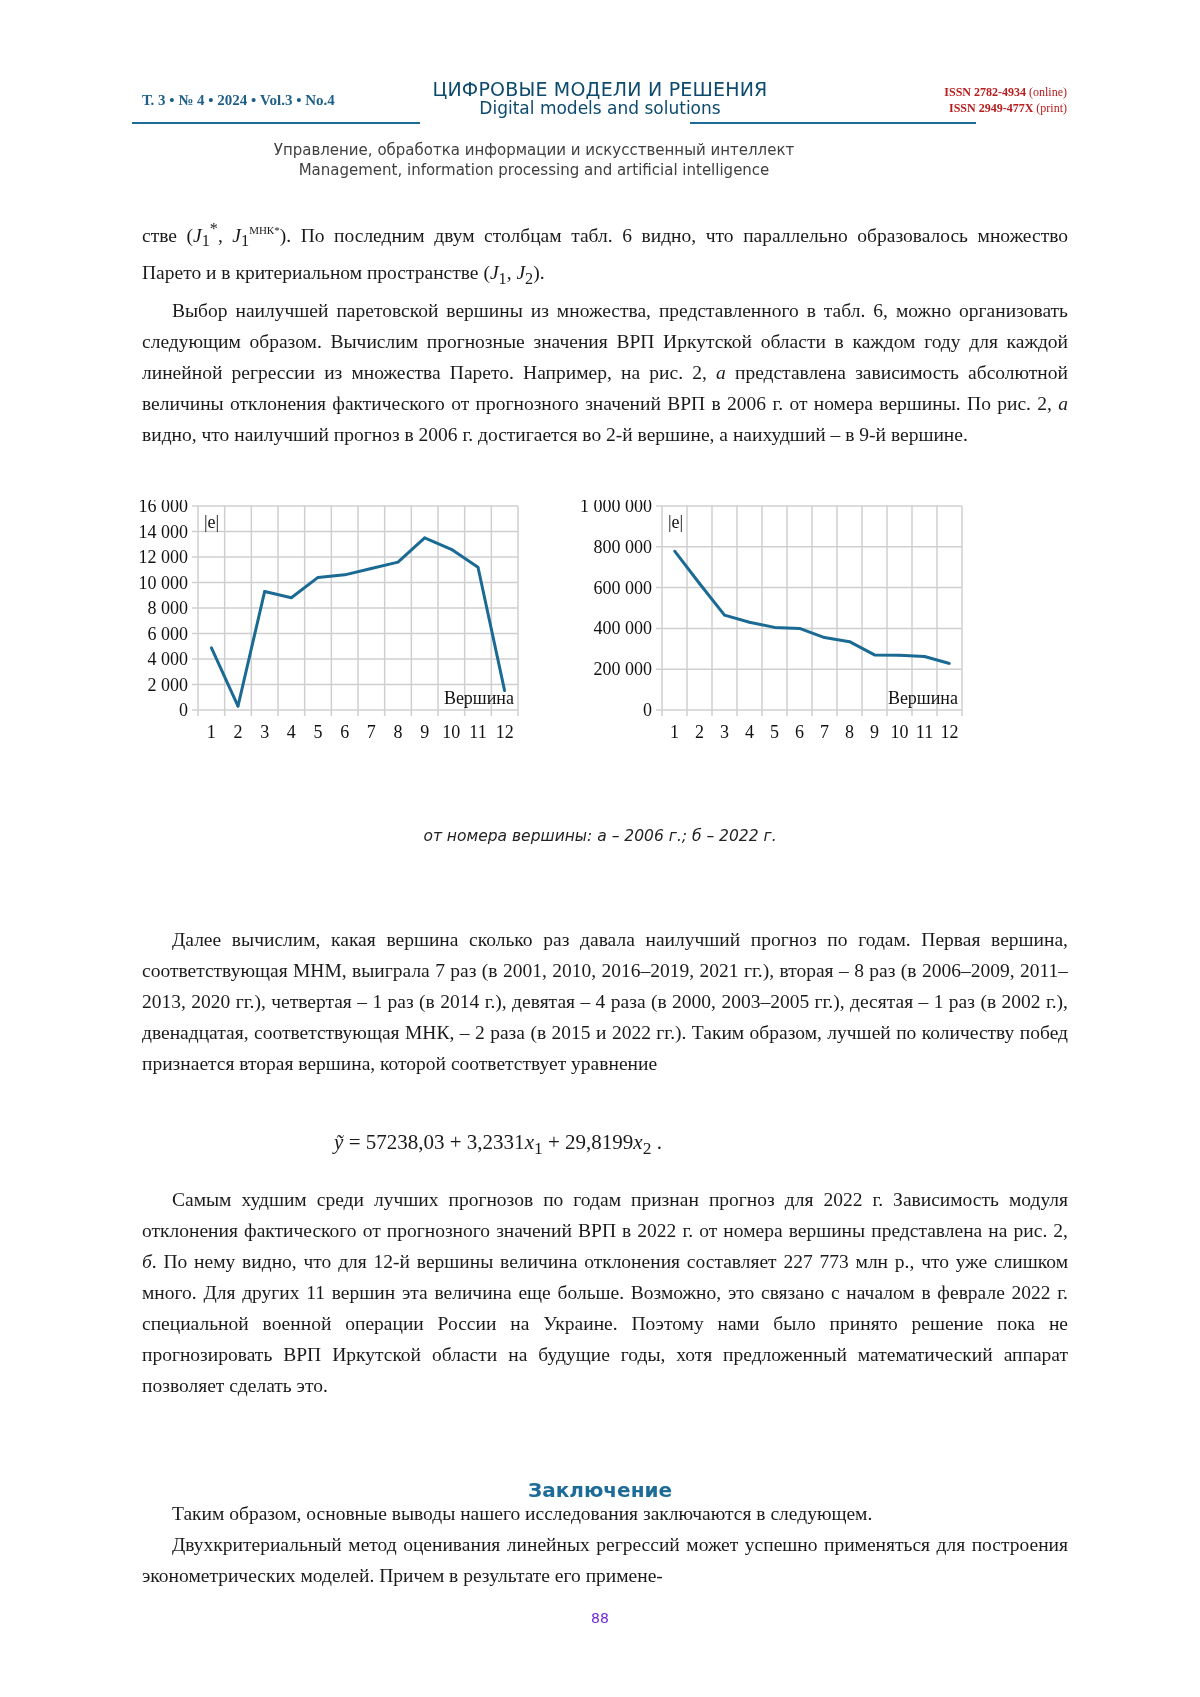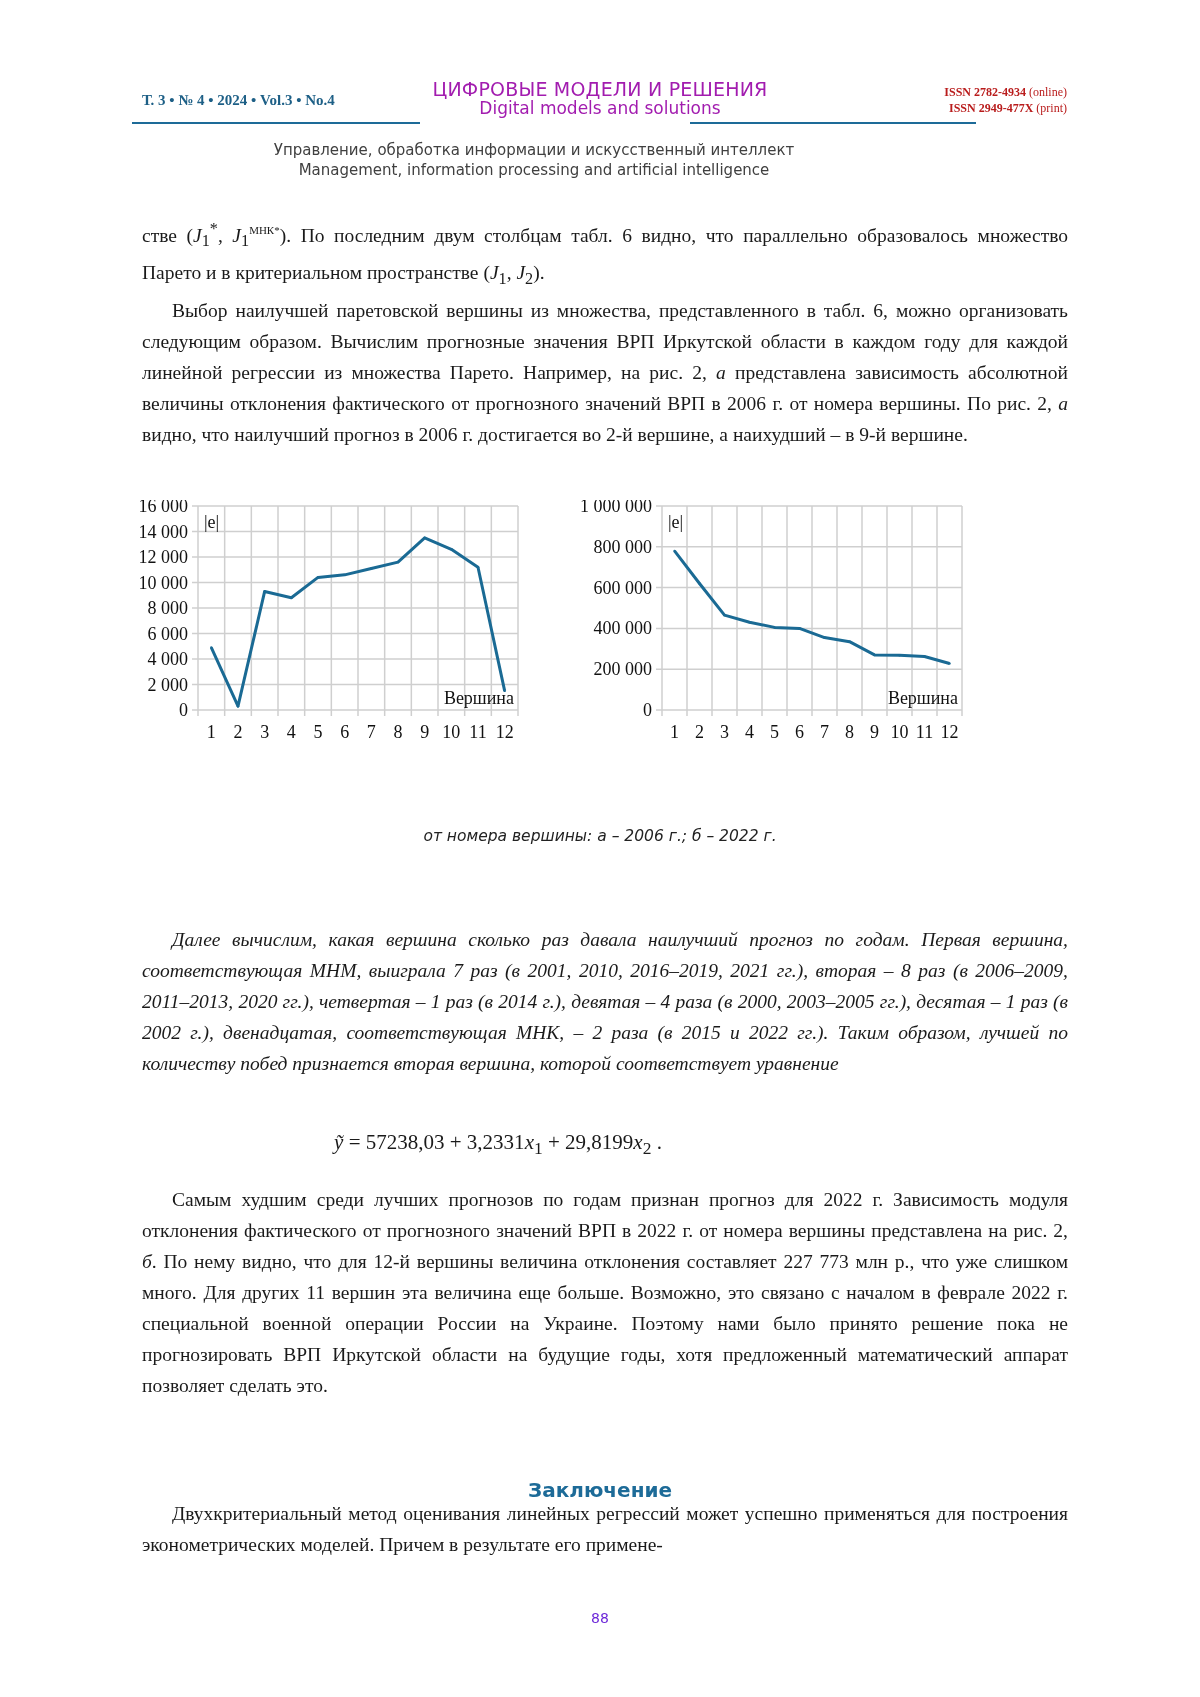--- a/index.html
+++ b/index.html
@@ -1,18 +1,18 @@
 <!DOCTYPE html>
 <html><head>
 <meta charset="utf-8">
 <style>
   html, body { margin:0; padding:0; background:#ffffff; }
   body { width:1200px; height:1697px; position:relative; font-family:"Liberation Serif", serif; color:#1a1a1a; }
   .hdr-left { position:absolute; left:142px; top:92px; font-weight:bold; font-size:15px; color:#1d5f86; }
-  .hdr-center { position:absolute; left:400px; top:78px; width:400px; text-align:center; font-family:"DejaVu Sans", sans-serif; color:#a21caf; }
+  .hdr-center { position:absolute; left:400px; top:78px; width:400px; text-align:center; font-family:"DejaVu Sans", sans-serif; color:#0c4a6e; }
   .hdr-title { font-size:19px; letter-spacing:0.2px; font-weight:normal; }
   .hdr-sub { font-size:17px; margin-top:-2px; }
   .hdr-right { position:absolute; right:133px; top:84px; text-align:right; font-size:12px; color:#b91c1c; line-height:16px; }
   .hdr-right b { font-weight:bold; }
   .hdr-line { position:absolute; top:122px; height:2px; background:#1d6b98; }
   .section-sub { position:absolute; left:0; width:1068px; top:140px; text-align:center; font-family:"DejaVu Sans", sans-serif; color:#404040; font-size:15px; line-height:20px; }
   .text { position:absolute; left:142px; width:926px; font-size:19.5px; line-height:31px; text-align:justify; }
   .text p { margin:0; }
   .indent { text-indent:30px; }
   .figures { position:absolute; left:130px; top:500px; width:940px; height:320px; }
@@ -160,31 +160,32 @@
       <circle cx="314.5" cy="154.92" r="1.2" fill="#1a6a94"></circle>
       <circle cx="339.5" cy="155.328" r="1.2" fill="#1a6a94"></circle>
       <circle cx="364.5" cy="156.552" r="1.2" fill="#1a6a94"></circle>
       <circle cx="389.5" cy="163.534308" r="1.2" fill="#1a6a94"></circle>
     </svg>
 </div>
 <div class="caption">
   <div>от номера вершины: а – 2006 г.; б – 2022 г.</div>
 </div>
 
-<div class="text" style="top:924px;font-style:italic;">
+<div class="text" style="top:924px;">
   <p class="indent">Далее вычислим, какая вершина сколько раз давала наилучший прогноз по годам. Первая вершина, соответствующая МНМ, выиграла 7 раз (в 2001, 2010, 2016–2019, 2021 гг.), вторая – 8 раз (в 2006–2009, 2011–2013, 2020 гг.), четвертая – 1 раз (в 2014 г.), девятая – 4 раза (в 2000, 2003–2005 гг.), десятая – 1 раз (в 2002 г.), двенадцатая, соответствующая МНК, – 2 раза (в 2015 и 2022 гг.). Таким образом, лучшей по количеству побед признается вторая вершина, которой соответствует уравнение</p>
 </div>
 
 <div class="equation">
   <i>ỹ</i><span> = 57238,03 + 3,2331</span><i>x</i><sub>1</sub><span> + 29,8199</span><i>x</i><sub>2</sub><span> .</span>
 </div>
 
 <div class="text" style="top:1184px;">
   <p class="indent"><span>Самым худшим среди лучших прогнозов по годам признан прогноз для 2022 г. Зависимость модуля отклонения фактического от прогнозного значений ВРП в 2022 г. от номера вершины представлена на рис. 2, </span><i>б</i><span>. По нему видно, что для 12-й вершины величина отклонения составляет 227 773 млн р., что уже слишком много. Для других 11 вершин эта величина еще больше. Возможно, это связано с началом в феврале 2022 г. специальной военной операции России на Украине. Поэтому нами было принято решение пока не прогнозировать ВРП Иркутской области на будущие годы, хотя предложенный математический аппарат позволяет сделать это.</span></p>
 </div>
 
 <div class="heading">Заключение</div>
 
 <div class="text" style="top:1498px;">
+  <p class="indent">Таким образом, основные выводы нашего исследования заключаются в следующем.</p>
   <p class="indent">Двухкритериальный метод оценивания линейных регрессий может успешно применяться для построения эконометрических моделей. Причем в результате его примене-</p>
 </div>
 
 <div class="pagenum">88</div>
 
 </body></html>

